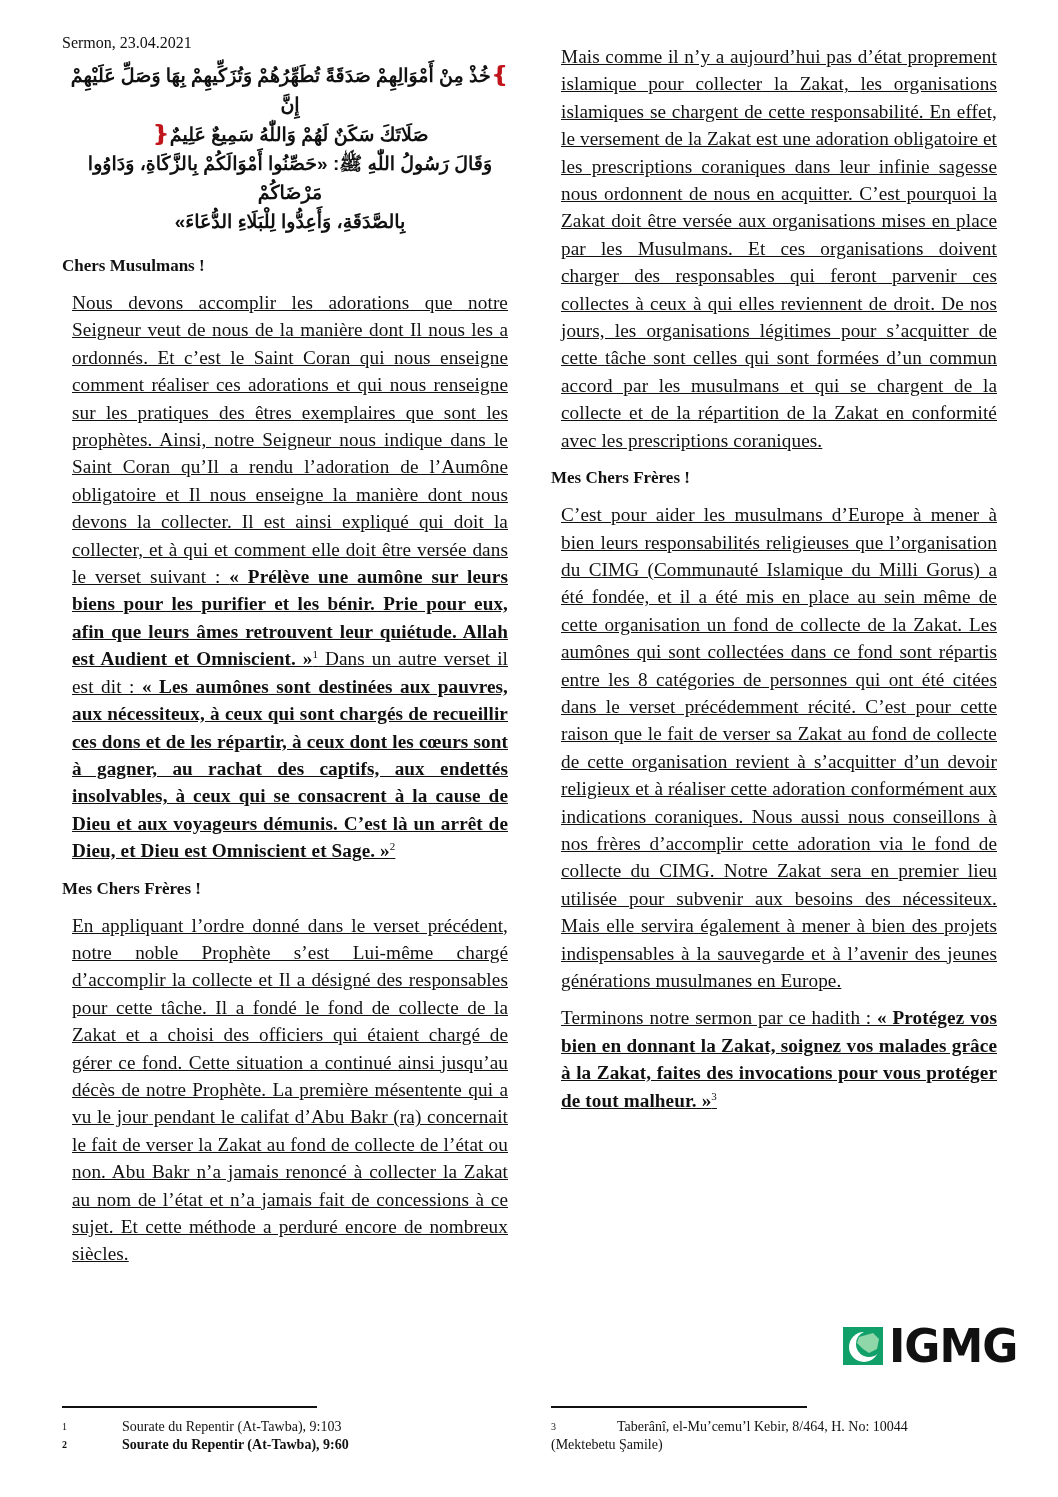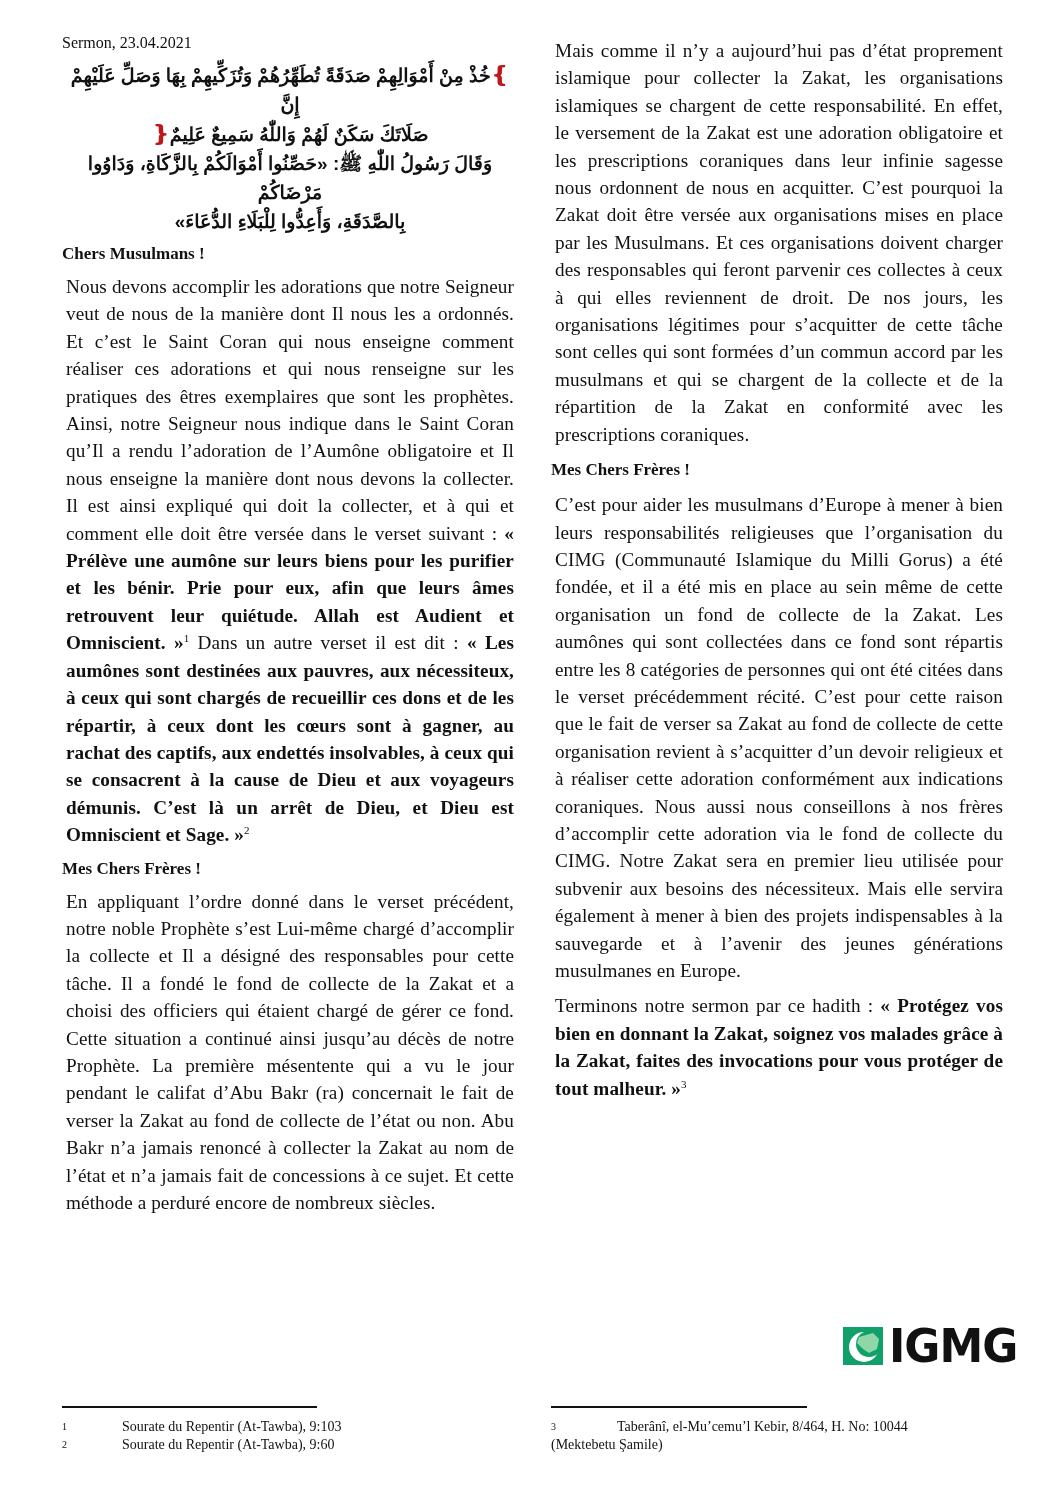--- a/index.html
+++ b/index.html
@@ -1,21 +1,21 @@
 <!DOCTYPE html>
 <html><head>
 <meta charset="utf-8">
 <style>
   html, body { margin: 0; padding: 0; background: #ffffff; }
   body { width: 1058px; height: 1497px; position: relative; overflow: hidden;
          font-family: "DejaVu Serif", "Liberation Serif", serif; color: #111; }
   .col { position: absolute; top: 0; width: 456px; }
   .col-left { left: 62px; }
   .col-right { left: 551px; }
-  .p { font-size: 19.2px; line-height: 27.4px; text-align: justify; margin: 4px; font-family: "Liberation Serif", "DejaVu Serif", serif; letter-spacing: 0.1px; }
+  .p { font-size: 19.2px; line-height: 27.4px; text-align: justify; margin: 10px; font-family: "Liberation Serif", "DejaVu Serif", serif; letter-spacing: 0.1px; text-decoration: underline; }
   .b { font-weight: bold; }
   .heading { font-size: 17px; font-weight: bold; margin: 0; font-family: "Liberation Serif", serif; line-height: 27px; }
   .sup { font-size: 11px; vertical-align: super; line-height: 0; }
   .date { font-size: 16px; line-height: 26px; margin-top: 30px; font-family: "Liberation Serif", serif; }
   .title { font-size: 17.5px; font-weight: bold; line-height: 22px; font-family: "Liberation Serif", serif; }
   .arabic { direction: rtl; text-align: center; font-family: Liberation Sans, sans-serif; font-weight: bold; font-size: 19px; line-height: 29px; }
   .orn { color: #c0161b; font-size: 22px; }
   .fn-rule { position: absolute; top: 1406px; height: 2px; background: #111; }
   .fn { position: absolute; font-family: "Liberation Serif", serif; font-size: 14px; line-height: 18px; }
   .fn .num { display: inline-block; width: 60px; font-size: 10px; vertical-align: top; }
@@ -26,21 +26,21 @@
 </head>
 <body>
 
 <div class="col col-left">
   <div class="date">Sermon, 23.04.2021</div>
 
   <div class="arabic" style="margin-top:4px;">
     <span class="orn">❵</span><span>خُذْ مِنْ أَمْوَالِهِمْ صَدَقَةً تُطَهِّرُهُمْ وَتُزَكِّيهِمْ بِهَا وَصَلِّ عَلَيْهِمْ إِنَّ</span><br>
     <span>صَلَاتَكَ سَكَنٌ لَهُمْ وَاللّٰهُ سَمِيعٌ عَلِيمٌ</span><span class="orn">❴</span>
   </div>
-  <div class="arabic" style="margin-bottom:4px;">
+  <div class="arabic" style="margin-bottom:16px;">
     <span>وَقَالَ رَسُولُ اللّٰهِ ﷺ: «حَصِّنُوا أَمْوَالَكُمْ بِالزَّكَاةِ، وَدَاوُوا مَرْضَاكُمْ</span><br>
     <span>بِالصَّدَقَةِ، وَأَعِدُّوا لِلْبَلَاءِ الدُّعَاءَ»</span>
   </div>
 
   <div class="heading" style="margin-top:2px;margin-bottom:6px;">Chers Musulmans !</div>
 
   <p class="p"><span>Nous devons accomplir les adorations que notre Seigneur veut de nous de la manière dont Il nous les a ordonnés. Et c’est le Saint Coran qui nous enseigne comment réaliser ces adorations et qui nous renseigne sur les pratiques des êtres exemplaires que sont les prophètes. Ainsi, notre Seigneur nous indique dans le Saint Coran qu’Il a rendu l’adoration de l’Aumône obligatoire et Il nous enseigne la manière dont nous devons la collecter. Il est ainsi expliqué qui doit la collecter, et à qui et comment elle doit être versée dans le verset suivant : </span><span class="b">« Prélève une aumône sur leurs biens pour les purifier et les bénir. Prie pour eux, afin que leurs âmes retrouvent leur quiétude. Allah est Audient et Omniscient. »</span><span class="sup">1</span><span> Dans un autre verset il est dit : </span><span class="b">« Les aumônes sont destinées aux pauvres, aux nécessiteux, à ceux qui sont chargés de recueillir ces dons et de les répartir, à ceux dont les cœurs sont à gagner, au rachat des captifs, aux endettés insolvables, à ceux qui se consacrent à la cause de Dieu et aux voyageurs démunis. C’est là un arrêt de Dieu, et Dieu est Omniscient et Sage. »</span><span class="sup">2</span></p>
 
   <div class="heading" style="margin-top:6px;margin-bottom:6px;">Mes Chers Frères !</div>
 
@@ -65,19 +65,19 @@
   </div>
   <div class="logo-text">IGMG</div>
 </div>
 
 <div class="fn-rule" style="left:62px;width:255px;"></div>
 <div class="fn-rule" style="left:551px;width:256px;"></div>
 
 <div class="fn" style="left:62px;top:1418px;">
   <span class="num">1</span><span>Sourate du Repentir (At-Tawba), 9:103</span>
 </div>
-<div class="fn" style="left:62px;top:1436px;">
+<div class="fn" style="left:62px;top:1436px;font-weight:bold;">
   <span class="num">2</span><span>Sourate du Repentir (At-Tawba), 9:60</span>
 </div>
 <div class="fn" style="left:551px;top:1418px;">
   <span class="num" style="width:66px;">3</span><span>Taberânî, el-Mu’cemu’l Kebir, 8/464, H. No: 10044</span><br>
   <span>(Mektebetu Şamile)</span>
 </div>
 
 </body></html>

